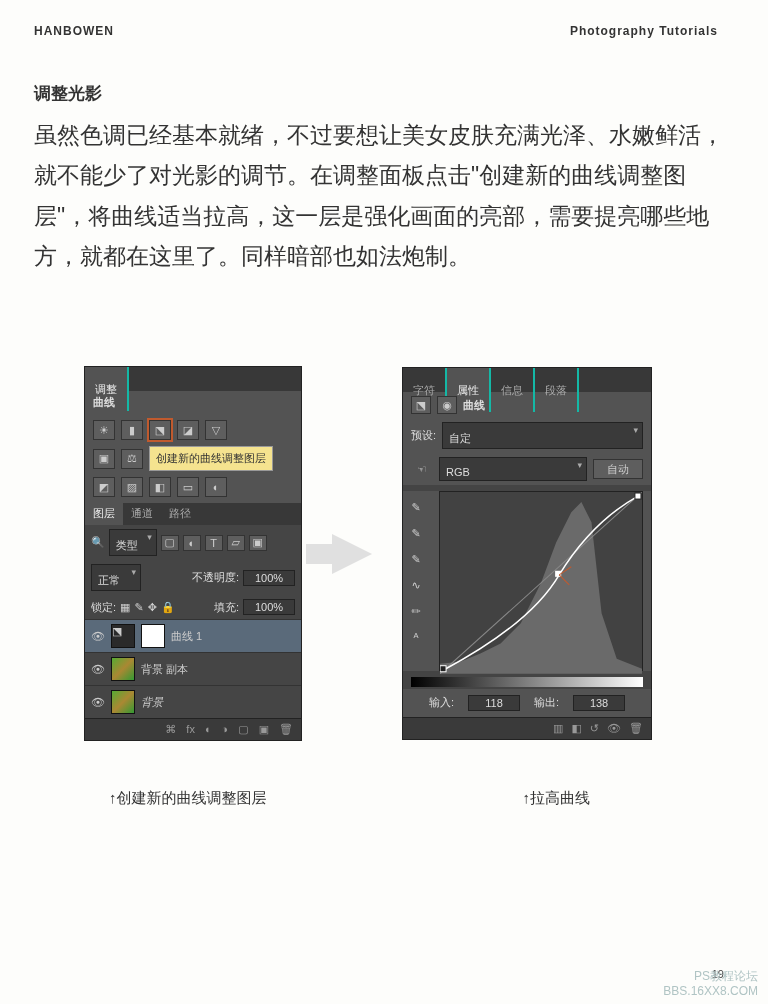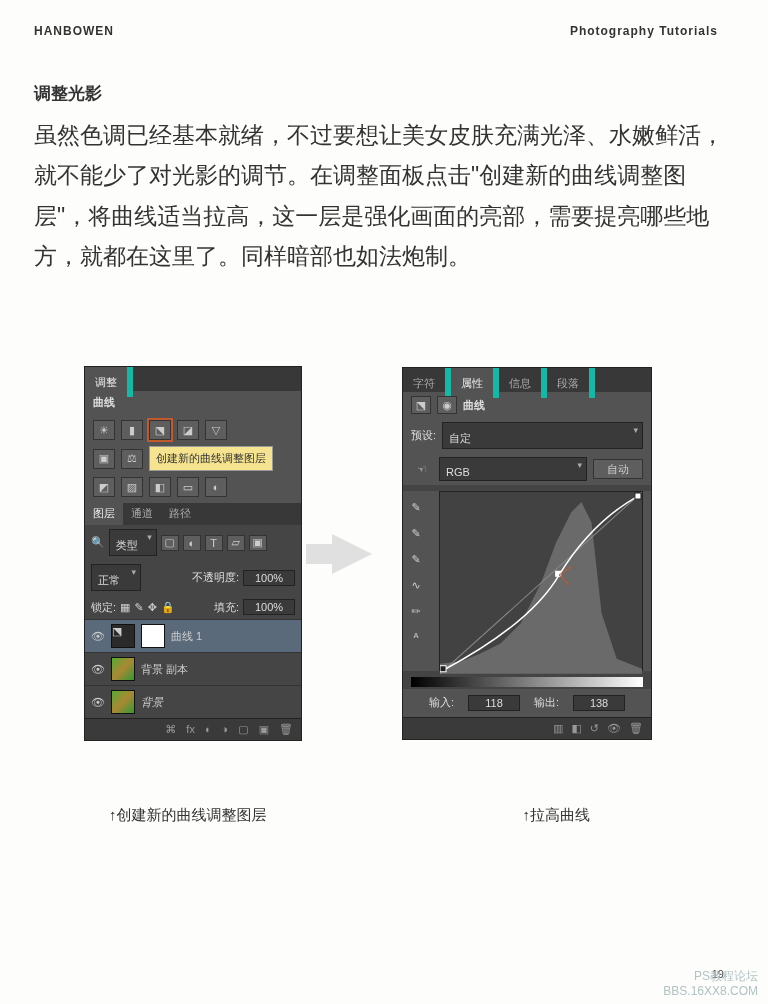--- a/index.html
+++ b/index.html
@@ -62,23 +62,23 @@
     font-size: 11px;
     border: 1px solid #222;
   }
   .tabbar {
     display: flex;
     background: #383838;
     height: 24px;
     align-items: stretch;
   }
   .tab {
-    padding: 15px 10px;
+    padding: 22px 10px;
     color: #aaa;
-    border-right: 6px solid #14b8a6;
+    border-right: 2px solid #14b8a6;
     display: flex; align-items: center;
   }
   .tab.active { background: #535353; color: #eee; }
   
   .adjust-panel { width: 218px; }
   .adj-label { padding: 4px 8px; background: #535353; font-weight: 700; color: #ddd; }
   .icon-row { display: flex; gap: 6px; padding: 6px 8px; background: #535353; flex-wrap: wrap; align-items: center; }
   .ico {
     width: 22px; height: 20px;
     background: #5e5e5e;
@@ -142,21 +142,21 @@
   }
   .sico { width: 22px; height: 20px; display: flex; align-items: center; justify-content: center; color: #ccc; }
   .io-row {
     display: flex; justify-content: center; gap: 14px;
     padding: 6px; background: #535353; color: #ddd;
   }
   .gradient-bar { height: 10px; margin: 2px 8px; background: linear-gradient(to right, #000, #fff); }
   .prop-bottom { display: flex; gap: 8px; padding: 4px 8px; background: #3a3a3a; justify-content: flex-end; border-top: 1px solid #222; }
   .captions {
     display: flex;
-    margin-top: 65px;
+    margin-top: 48px;
     padding-left: 75px;
     gap: 256px;
     font-size: 15px;
     color: #333;
   }
   .watermark {
     position: absolute;
     right: 10px; bottom: 6px;
     font-size: 12px;
     color: #b0c4c4;

